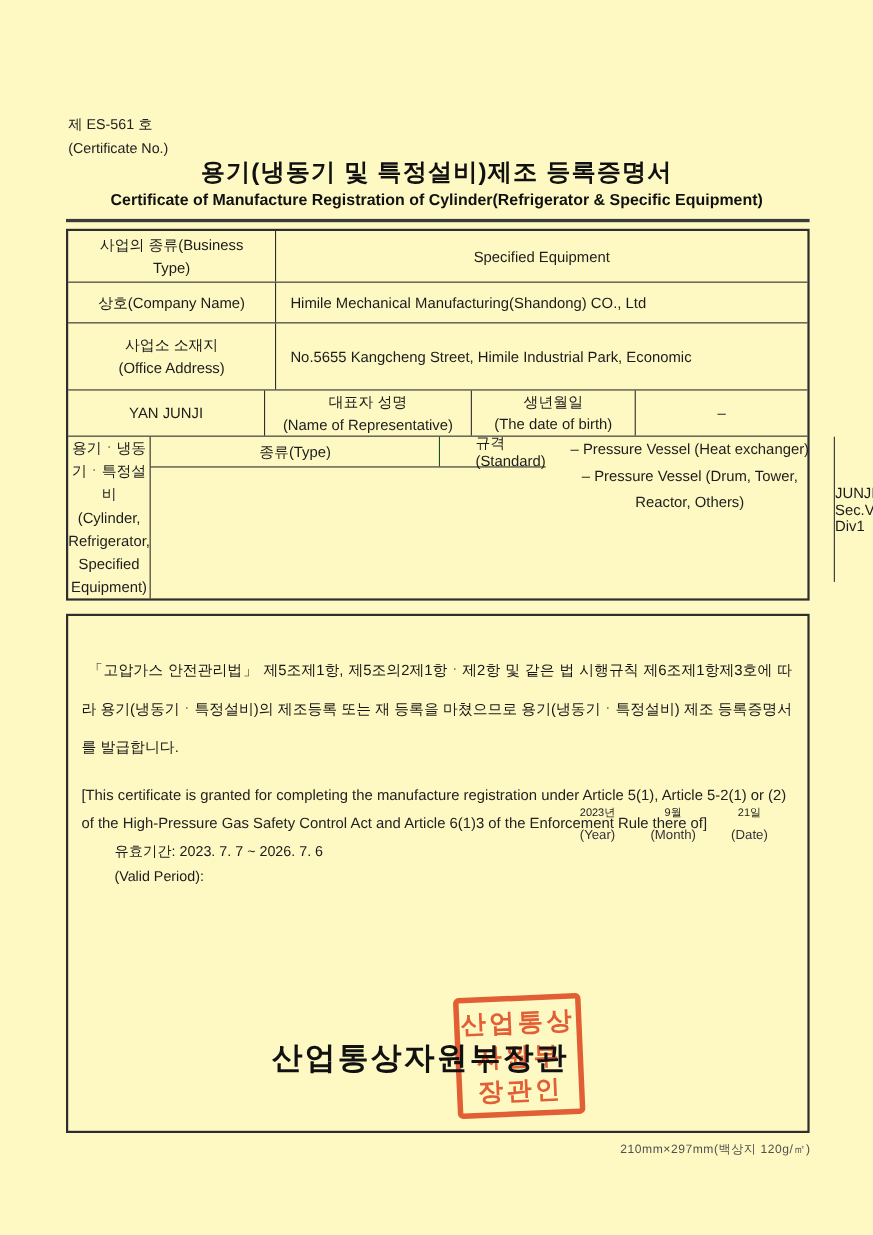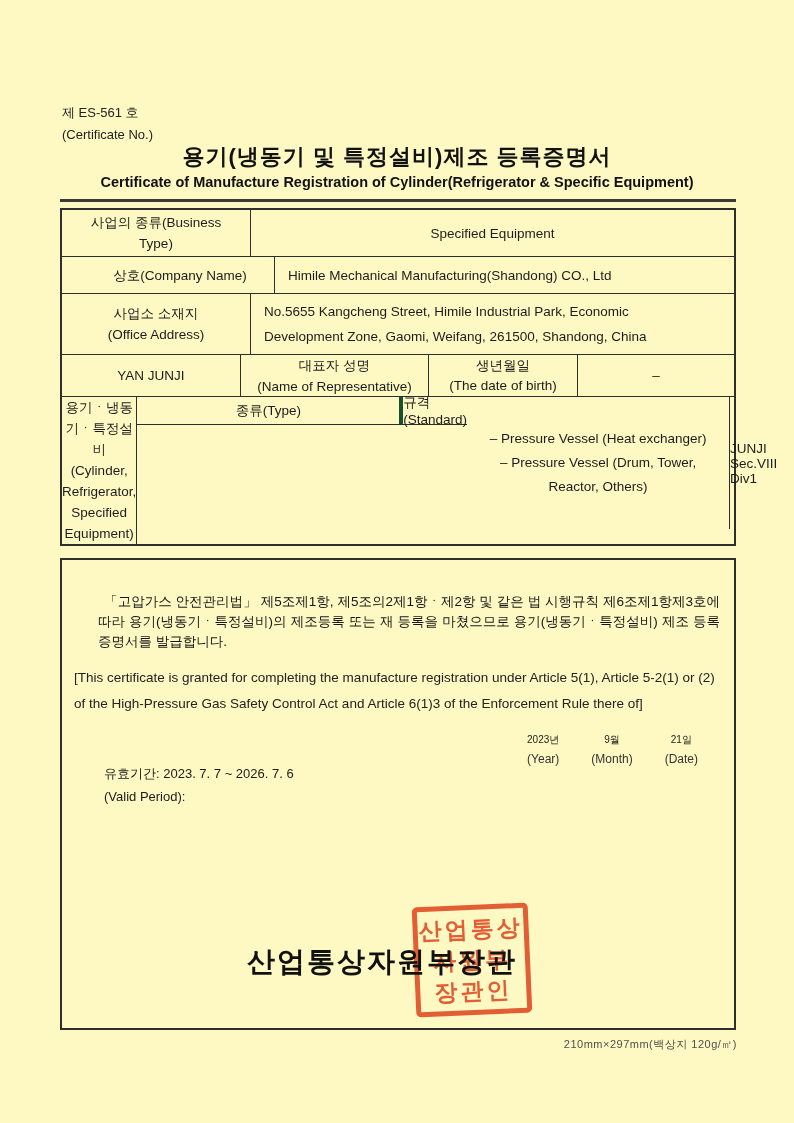--- a/index.html
+++ b/index.html
@@ -18,36 +18,36 @@
 
   
   .mtable { position:absolute; left:60px; top:208px; width:676px; border:2px solid #2e2e2e; font-size:13.5px; }
   .mrow { display:flex; border-top:1px solid #2e2e2e; }
   .mrow:first-child { border-top:none; }
   .cell { border-left:1px solid #2e2e2e; display:flex; flex-direction:column; justify-content:center; }
   .cell:first-child { border-left:none; }
   .lbl { width:188px; text-align:center; line-height:21px; }
   .val-center { flex:1; text-align:center; }
   .val-left { flex:1; text-align:left; padding-left:13px; line-height:25px; }
-  .h-r1 { height:46px; } .h-r2 { height:37px;padding-left:24px; } .h-r3 { height:61px; } .h-r4 { height:42px; }
+  .h-r1 { height:46px; } .h-r2 { height:37px; } .h-r3 { height:61px; } .h-r4 { height:42px; }
   .c-yan   { width:178px; text-align:center; }
   .c-birth { width:149px; text-align:center; line-height:20px; }
   .c-dash  { flex:1; text-align:center; }
   .eq-right { flex:1; display:flex; flex-direction:row; }
   .eq-hdr { display:flex; height:28px; border-bottom:1px solid #2e2e2e; }
   .eq-hdr-type { width:262px; display:flex; align-items:center; justify-content:center; }
-  .eq-hdr-std  { flex:1; border-left:4px solid #14532d; display:flex; align-items:center; justify-content:center; }
+  .eq-hdr-std  { flex:1; border-left:1px solid #14532d; display:flex; align-items:center; justify-content:center;padding-left:32px; }
   .eq-body { display:flex; height:132px; }
-  .eq-type { width:262px; display:flex; flex-direction:column; justify-content:center; text-align:center; line-height:24px; }
+  .eq-type { width:262px; display:flex; flex-direction:column; text-align:center; line-height:24px; }
   .eq-std  { flex:1; border-left:1px solid #2e2e2e; display:flex; align-items:center; justify-content:center; }
 
   
   .lbox { position:absolute; left:60px; top:558px; width:676px; height:472px; border:2px solid #2e2e2e; }
   .stmt { padding:32px 14px 0 12px; }
-  .stmt-ko { font-size:13.5px; line-height:20px; text-indent:6px; text-align:justify; color:#161616;margin-left:24px; }
+  .stmt-ko { font-size:13.5px; line-height:35px; text-indent:6px; text-align:justify; color:#161616; }
   .stmt-en { font-size:13.5px; line-height:26px; margin-top:13px; color:#222; }
   .date-row { position:absolute; top:170px; right:36px; display:flex; gap:32px; text-align:center; }
   .date-item .d-ko { font-size:10px; line-height:20px; }
   .date-item .d-en { font-size:12px; line-height:18px; color:#333; }
   .valid { position:absolute; left:10px; top:202px; font-size:13px; line-height:23px; color:#1a1a1a;margin-left:32px; }
 
   
   .minister { position:absolute; left:185px; top:383px; font-size:28px; font-weight:bold;
               letter-spacing:2px; color:#111; z-index:3; }
   .stamp { position:absolute; left:352px; top:345px; width:116px; height:110px; z-index:2;
@@ -85,21 +85,20 @@
       <div class="cell val-left">Himile Mechanical Manufacturing(Shandong) CO., Ltd</div>
     </div>
 
     <div class="mrow h-r3">
       <div class="cell lbl">
         <span>사업소 소재지</span>
         <span>(Office Address)</span>
       </div>
       <div class="cell val-left">
         <span>No.5655 Kangcheng Street, Himile Industrial Park, Economic</span>
-        <span>Development Zone, Gaomi, Weifang, 261500, Shandong, China</span>
       </div>
     </div>
 
     <div class="mrow h-r4">
       <div class="cell c-yan">YAN JUNJI</div>
       <div class="cell lbl">
         <span>대표자 성명</span>
         <span>(Name of Representative)</span>
       </div>
       <div class="cell c-birth">

